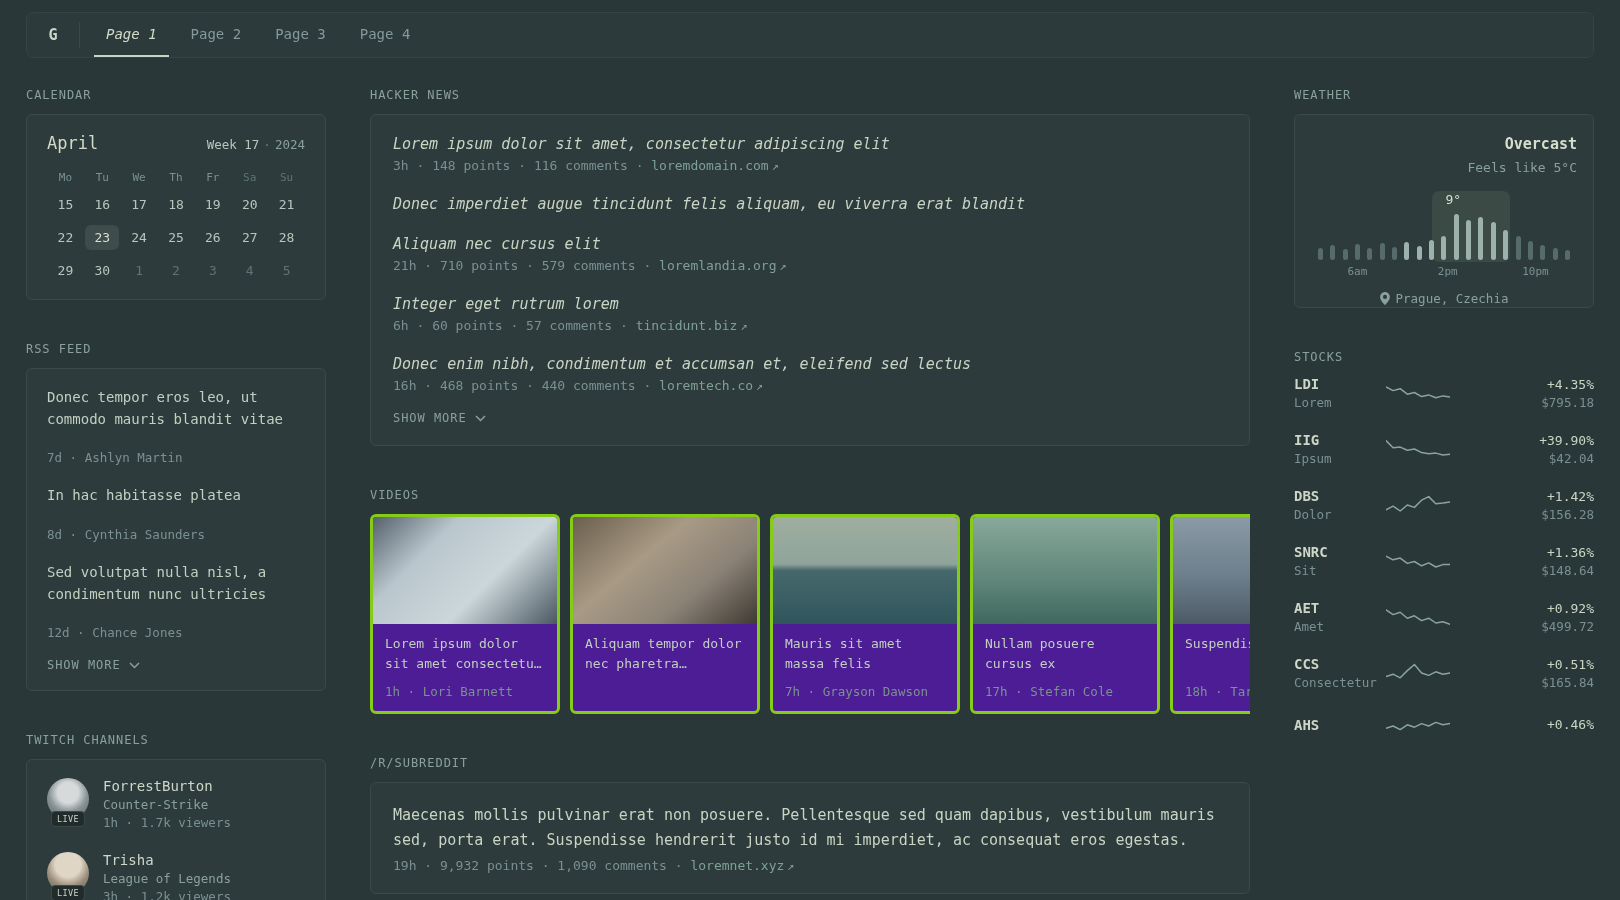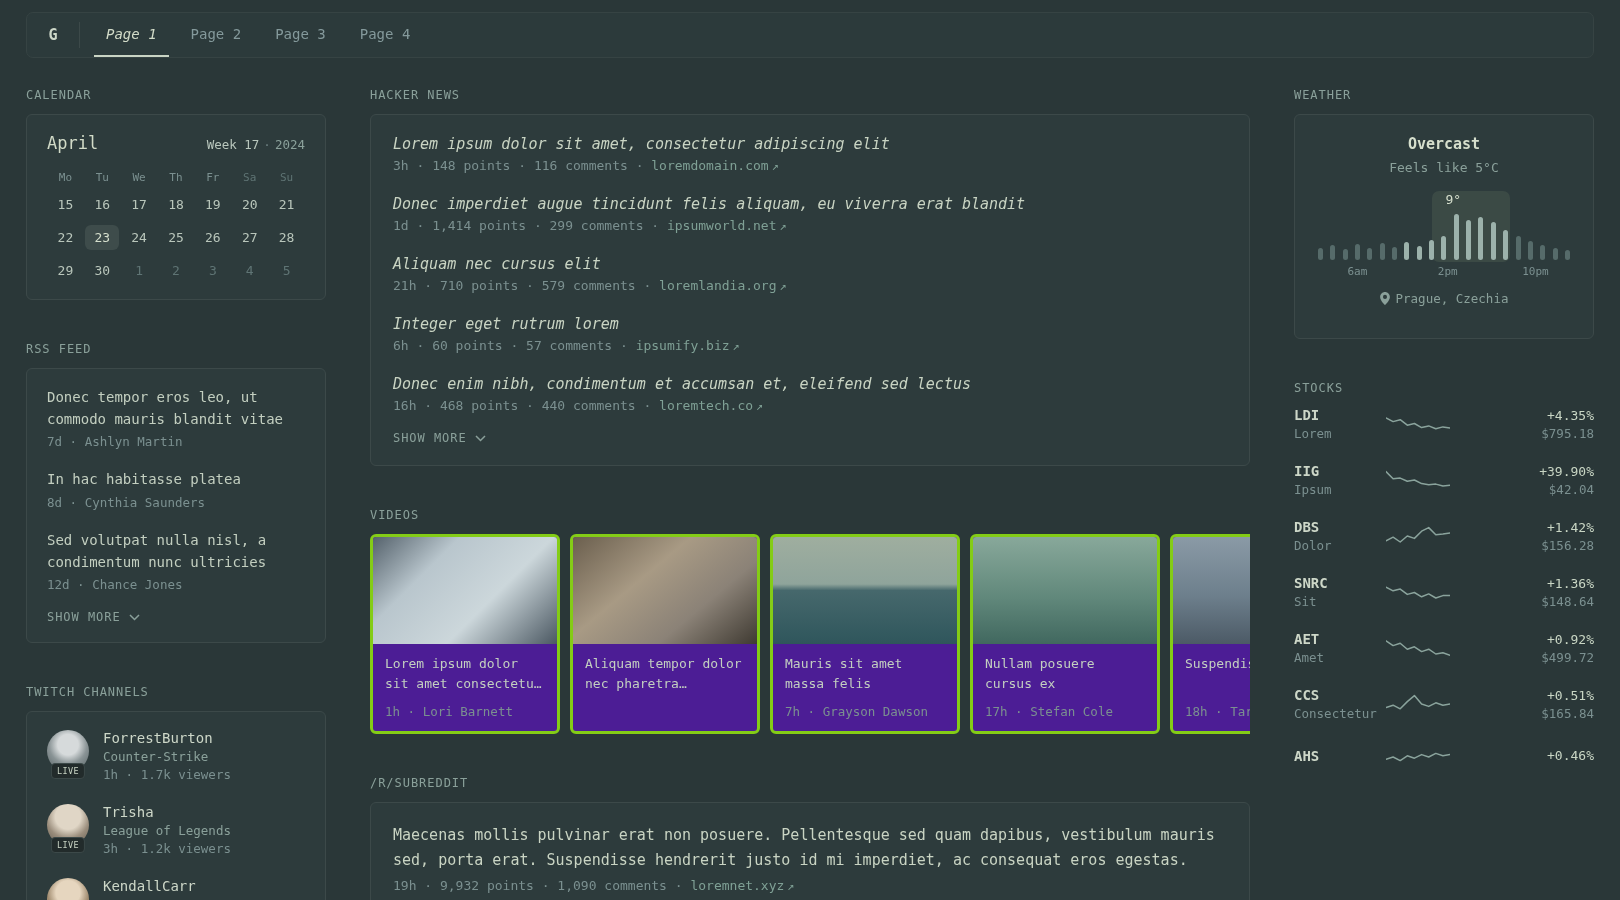--- a/index.html
+++ b/index.html
@@ -25,21 +25,21 @@
   .tab { display:flex; align-items:center; padding:0 12px; color:#84999b;
     font-size:14px; border-bottom:2px solid transparent; cursor:pointer; text-decoration:none; }
   .tab.active { color:#d2dbc8; border-color:#c9d4c4;font-style:italic; }
 
   
   main { display:grid; grid-template-columns:300px minmax(0,1fr) 300px; column-gap:44px; }
   .widget { margin-bottom:42px; }
   .wlabel { font-size:12px; font-weight:normal; letter-spacing:0.08em; color:#8aa09a; margin-bottom:12px; }
   .card { background:#2d3b3c; border:1px solid #3c4949; border-radius:6px; }
   .pad { padding:18px 20px; }
-  .meta { font-size:12.5px; color:#7b9090; margin-top:4px; }
+  .meta { font-size:12.5px; color:#7b9090; margin-top:20px; }
   .domain { color:#7fa095; text-decoration:none; cursor:pointer; }
   .arrow { margin-left:3px; font-size:12px; }
 
   .show-more { margin-top:18px; display:flex; align-items:center; gap:8px;
     font-family:inherit; font-size:12px; letter-spacing:0.08em; color:#8aa09a;
     background:none; border:none; cursor:pointer; }
   .show-more svg { stroke:#8aa09a; }
 
   
   .cal-card { padding:18px 20px 16px; }
@@ -91,21 +91,21 @@
   .thumb { height:107px; }
   .t1 { background:linear-gradient(135deg,#55626c 0%,#b9c6cd 30%,#ccd7db 62%,#4b5862 100%); }
   .t2 { background:linear-gradient(140deg,#6b5f4e 0%,#a89a84 38%,#8b8277 68%,#3f3a32 100%); }
   .t3 { background:linear-gradient(180deg,#9fae9f 0%,#8fa49b 44%,#46686c 50%,#2f565c 100%); }
   .t4 { background:linear-gradient(180deg,#88a89a 0%,#62897c 55%,#41685f 100%); }
   .t5 { background:linear-gradient(180deg,#8a9aa6 0%,#6d7f8c 55%,#4c5a66 100%); }
   .v-title { padding:10px 12px 0; font-size:13px; line-height:1.55; color:#c3cfc0; height:52px; overflow:hidden; }
   .v-meta { padding:8px 12px 12px; margin-top:0; }
 
   
-  .weather-card { padding:20px 16px 32px; text-align:center; }
+  .weather-card { padding:20px 16px 1px; text-align:right; }
   .w-cond { font-size:15px; font-weight:bold; color:#d6dfcd; }
   .w-feels { font-size:13px; color:#8aa09a; margin-top:7px; }
   .w-chart { position:relative; height:88px; margin-top:16px; }
   .w-highlight { position:absolute; left:45.5%; width:29.5%; top:0; bottom:17px;
     background:rgba(190,210,160,0.10); border-radius:7px; }
   .w-temp { position:absolute; top:1px; left:53.5%; transform:translateX(-50%);
     font-size:13px; color:#d6dfcd; }
   .w-bars { position:absolute; left:7px; right:7px; bottom:19px; height:47px;
     display:flex; align-items:flex-end; justify-content:space-between; }
   .wbar { width:5px; border-radius:3px; background:#566b6a; }
@@ -265,31 +265,30 @@
         <h2 class="wlabel">HACKER NEWS</h2>
         <div class="card hn-card">
 
           <article class="hn-item">
             <div class="hn-title">Lorem ipsum dolor sit amet, consectetur adipiscing elit</div>
             <div class="meta"><span>3h · 148 points · 116 comments · </span><a class="domain"><span>loremdomain.com</span><span class="arrow">↗</span></a></div>
           </article>
 
           <article class="hn-item">
             <div class="hn-title">Donec imperdiet augue tincidunt felis aliquam, eu viverra erat blandit</div>
-            <div class="meta"><span>1d · 1,414 points · 299 comments · </span><a class="domain"><span>ipsumworld.net</span><span class="arrow">↗</span></a></div>
           </article>
 
           <article class="hn-item">
             <div class="hn-title">Aliquam nec cursus elit</div>
             <div class="meta"><span>21h · 710 points · 579 comments · </span><a class="domain"><span>loremlandia.org</span><span class="arrow">↗</span></a></div>
           </article>
 
           <article class="hn-item">
             <div class="hn-title">Integer eget rutrum lorem</div>
-            <div class="meta"><span>6h · 60 points · 57 comments · </span><a class="domain"><span>ipsumify.biz</span><span class="arrow">↗</span></a></div>
+            <div class="meta"><span>6h · 60 points · 57 comments · </span><a class="domain"><span>tincidunt.biz</span><span class="arrow">↗</span></a></div>
           </article>
 
           <article class="hn-item">
             <div class="hn-title">Donec enim nibh, condimentum et accumsan et, eleifend sed lectus</div>
             <div class="meta"><span>16h · 468 points · 440 comments · </span><a class="domain"><span>loremtech.co</span><span class="arrow">↗</span></a></div>
           </article>
 
           <button class="show-more">
             <span>SHOW MORE</span>
             <svg width="11" height="7" viewBox="0 0 11 7">

